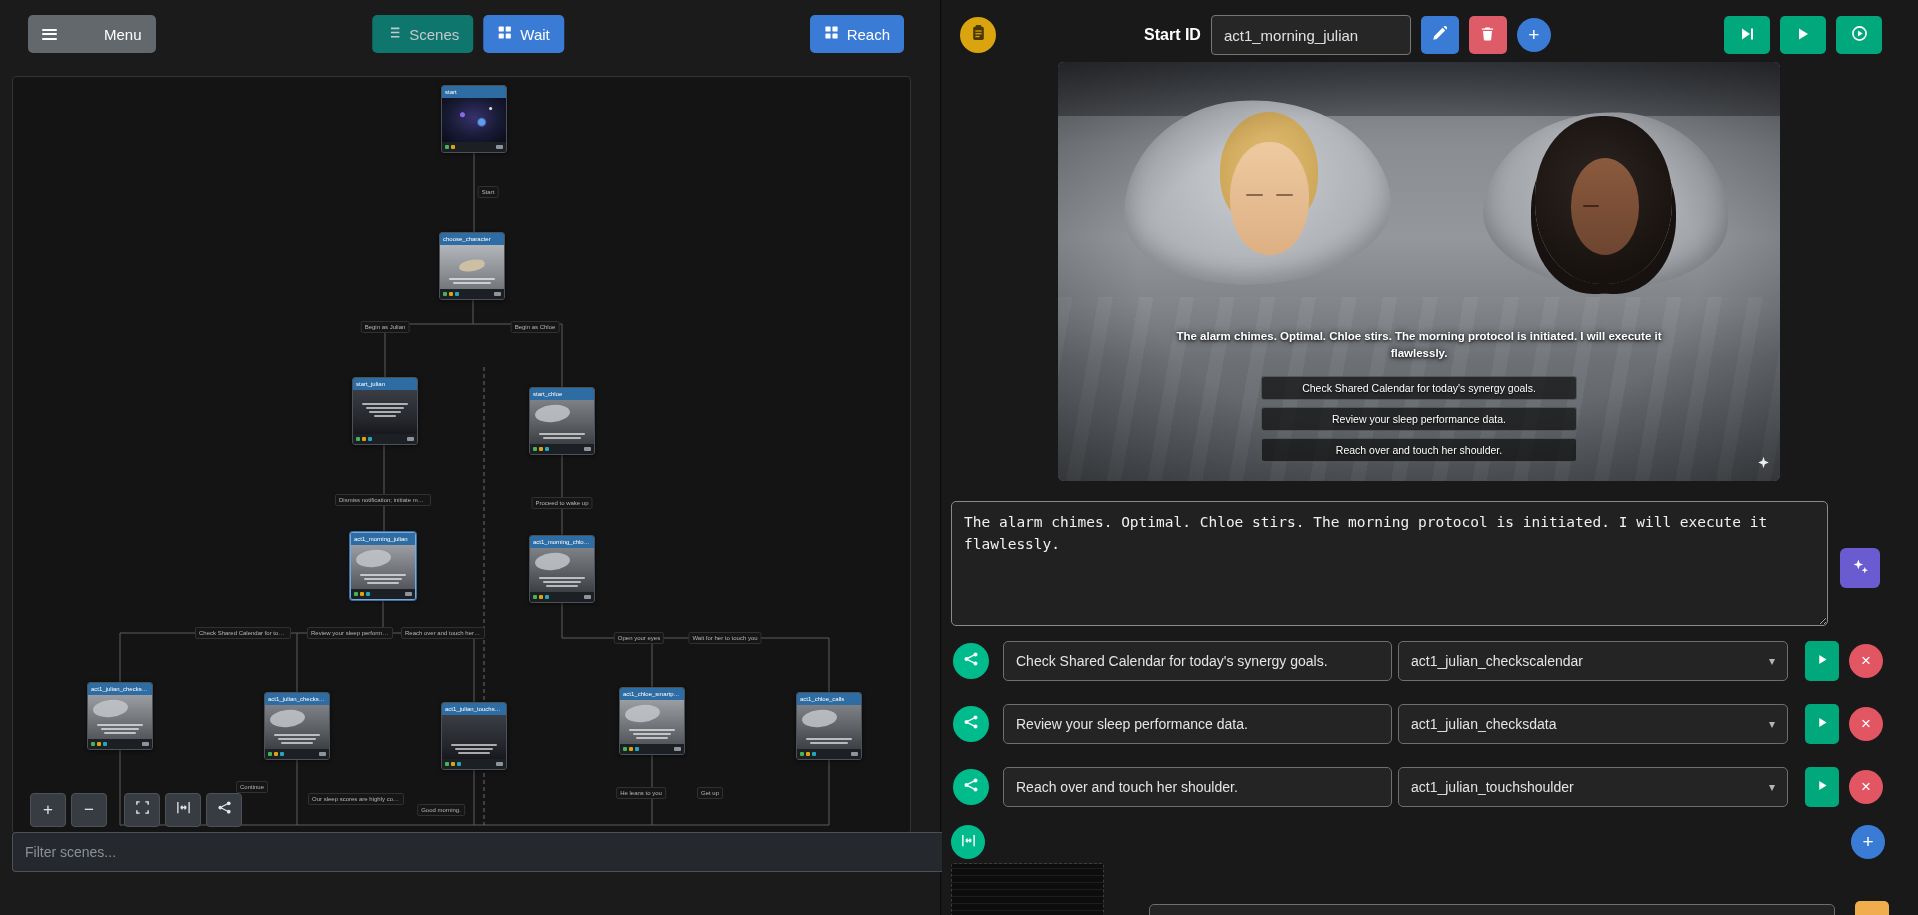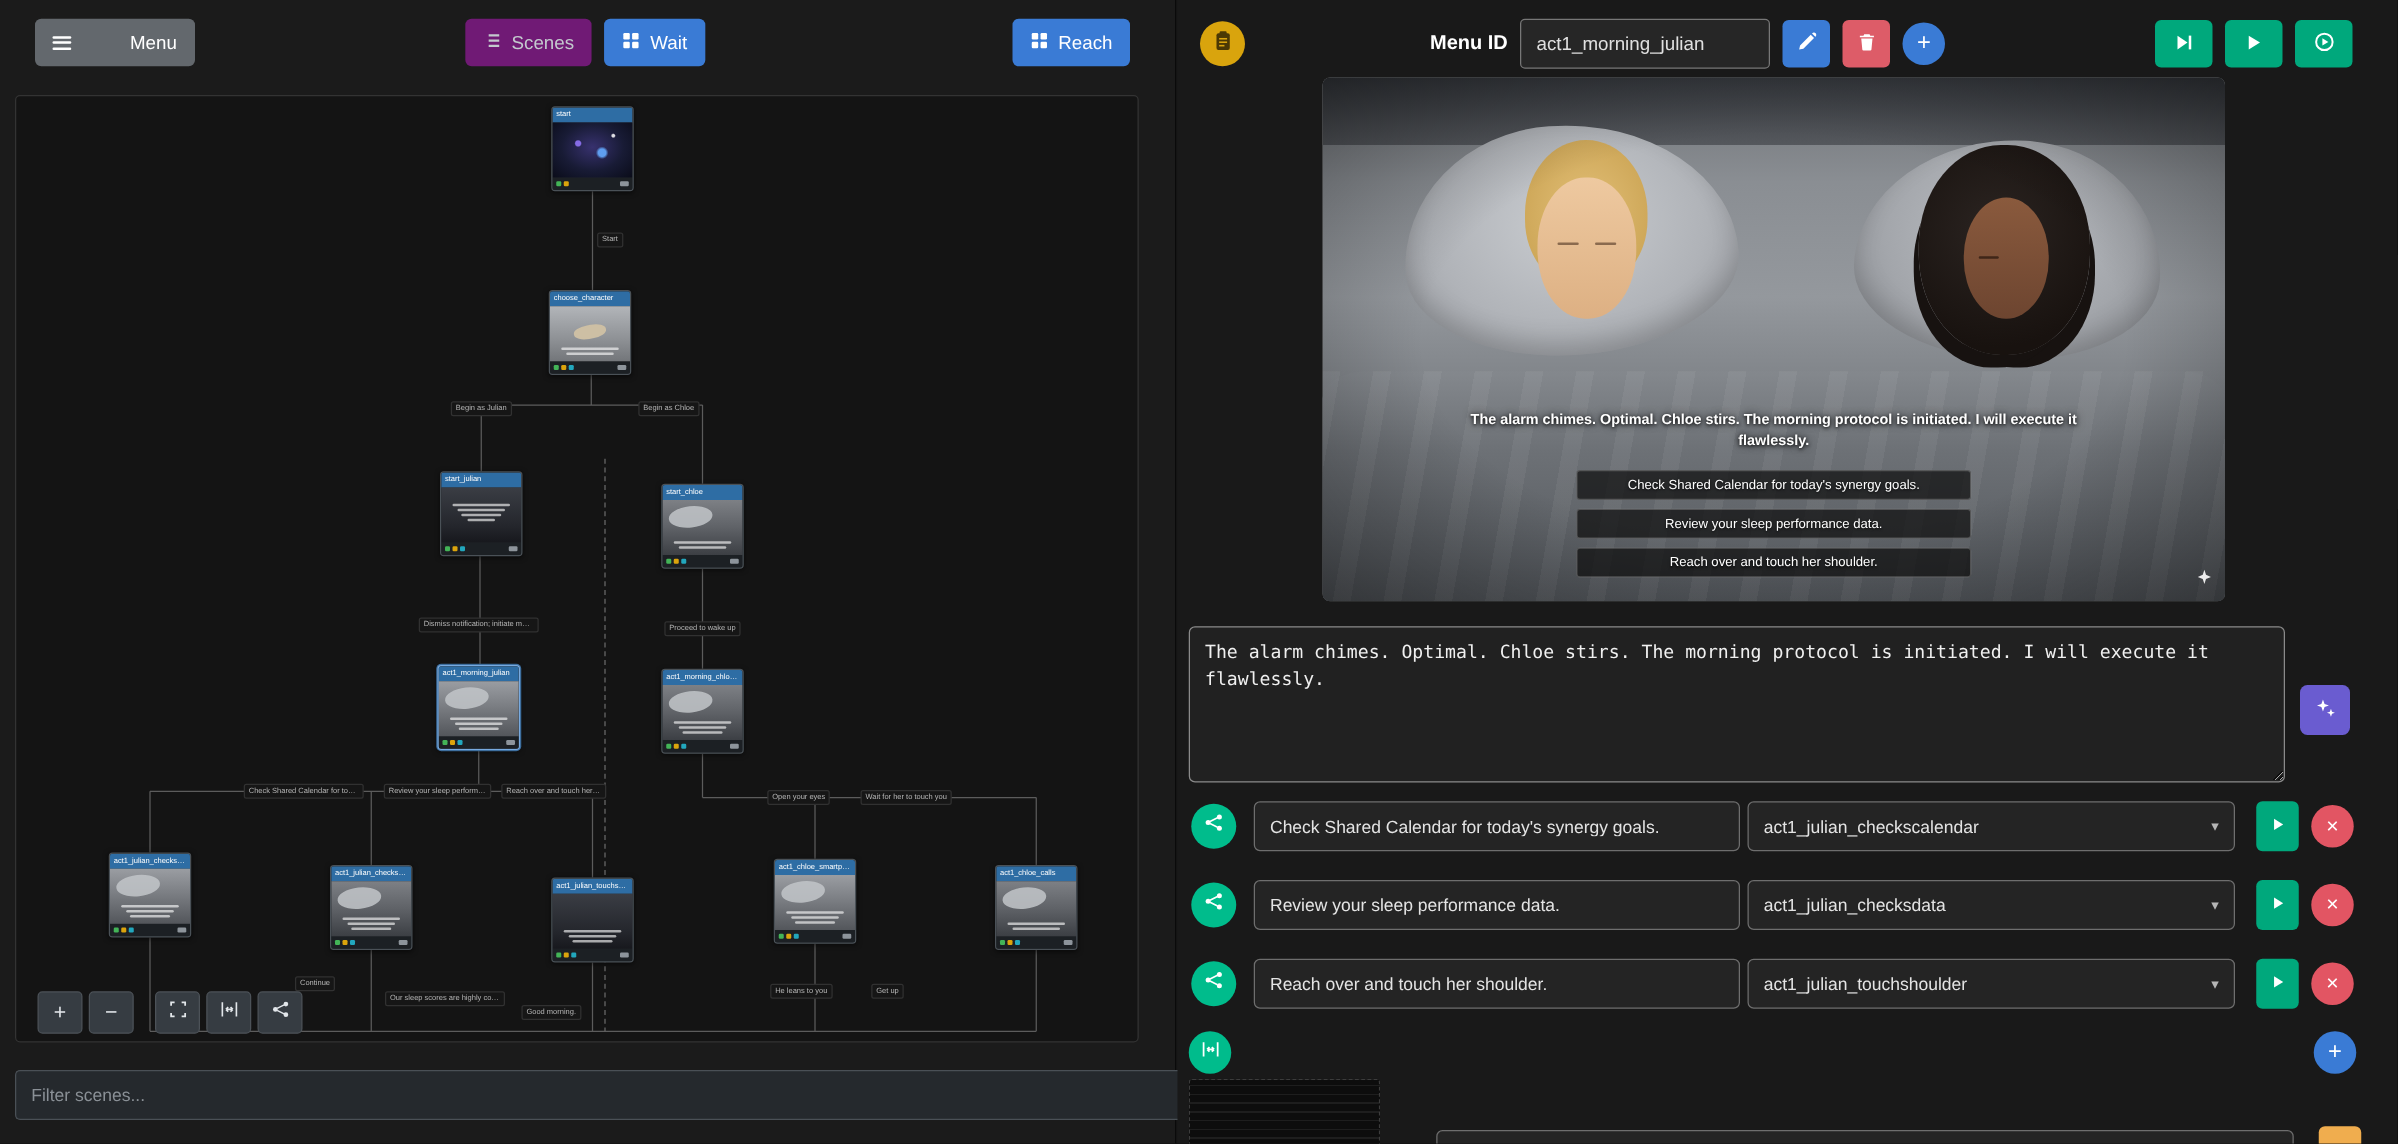--- a/index.html
+++ b/index.html
@@ -9,21 +9,21 @@
          font-family:"Liberation Sans", sans-serif; }
 
   
   .left-panel { position:absolute; left:0; top:0; width:941px; height:915px;
                 background:#1b1b1b; border-right:1px solid #0a0a0a; }
 
   .btn { display:inline-flex; align-items:center; gap:8px; height:38px;
          padding:0 14px; border:none; border-radius:5px; font-size:15px;
          color:#fff; cursor:pointer; font-family:inherit; }
   .btn-gray { background:#63686d; }
-  .btn-dim  { background:#701a75; color:#c3c9ce;justify-content:flex-end; }
+  .btn-dim  { background:#0f766e; color:#c3c9ce;justify-content:flex-end; }
   .btn-blue { background:#3a7bd5; }
 
   .menu-btn { position:absolute; left:28px; top:15px;gap:47px; }
   .center-group { position:absolute; left:468px; top:15px; transform:translateX(-50%);
                   display:flex; gap:10px; }
   .style-btn { position:absolute; right:36px; top:15px; }
 
   .hamburger i { display:block; width:15px; height:2px; background:#fff; margin:2.5px 0; border-radius:1px; }
 
   
@@ -68,21 +68,21 @@
             background:#161616; border:1px solid #313131; color:#b5b5b5;
             font-size:6px; line-height:8px; padding:1px 3px; border-radius:2px;
             white-space:nowrap; max-width:96px; overflow:hidden; text-overflow:ellipsis; }
 
   .canvas-controls { position:absolute; left:17px; bottom:6px; display:flex; gap:5px; z-index:4; }
   .cbtn { width:36px; height:34px; background:#363c42; border:1px solid #4c5258;
           border-radius:4px; color:#e2e6ea; display:flex; align-items:center;
           justify-content:center; font-size:17px; cursor:pointer; }
   .cbtn.gapL { margin-left:12px; }
 
-  .filter-row { position:absolute; left:12px; top:856px; width:1066px; height:40px; display:flex;gap:18px; }
+  .filter-row { position:absolute; left:12px; top:832px; width:1066px; height:40px; display:flex;gap:18px; }
   .filter-input { flex:1; background:#25292d; border:1px solid #4a5056; border-right:none;
                   border-radius:4px 0 0 4px; padding:0 12px; color:#cfd3d7; font-size:14px;
                   font-family:inherit; outline:none; }
   .filter-input::placeholder { color:#8a9096; }
   .search-btn { width:44px; background:#3a7bd5; border:none; border-radius:0 4px 4px 0;
                 display:flex; align-items:center; justify-content:center; cursor:pointer; }
 
   
   .right-panel { position:absolute; left:942px; top:0; width:976px; height:915px; background:#191919; }
 
@@ -489,21 +489,21 @@
       <button class="circ c-yellow">
         <span><svg width="17" height="17" viewBox="0 0 16 16" fill="#4a3804">
               <rect x="3" y="2.5" width="10" height="12.5" rx="1.5"></rect>
               <rect x="5.3" y="1" width="5.4" height="3" rx="1"></rect>
               <rect x="5" y="6" width="6" height="1.2" fill="#d9a40d"></rect>
               <rect x="5" y="8.6" width="6" height="1.2" fill="#d9a40d"></rect>
               <rect x="5" y="11.2" width="4" height="1.2" fill="#d9a40d"></rect>
             </svg></span>
       </button>
       <span class="hspacer"></span>
-      <span class="scene-id-label">Menu ID</span>
+      <span class="scene-id-label">Start ID</span>
       <input class="scene-id-input" value="act1_morning_julian" style="">
       <button class="sqb b-blue">
         <span><svg width="15" height="15" viewBox="0 0 16 16" fill="#fff">
               <path d="M11.3 1.9l2.8 2.8L5 13.8l-3.6.8.8-3.6zM12.4.8l2.8 2.8 .9-.9a1 1 0 0 0 0-1.4L14.7-.1a1 1 0 0 0-1.4 0z"></path>
             </svg></span>
       </button>
       <button class="sqb b-red">
         <span><svg width="15" height="15" viewBox="0 0 16 16" fill="#fff">
               <path d="M5.7 1.5h4.6l.6 1.2H14V4H2V2.7h3.1z"></path>
               <path d="M3.2 5.2h9.6l-.9 9.3a1 1 0 0 1-1 .9H5.1a1 1 0 0 1-1-.9z"></path>

